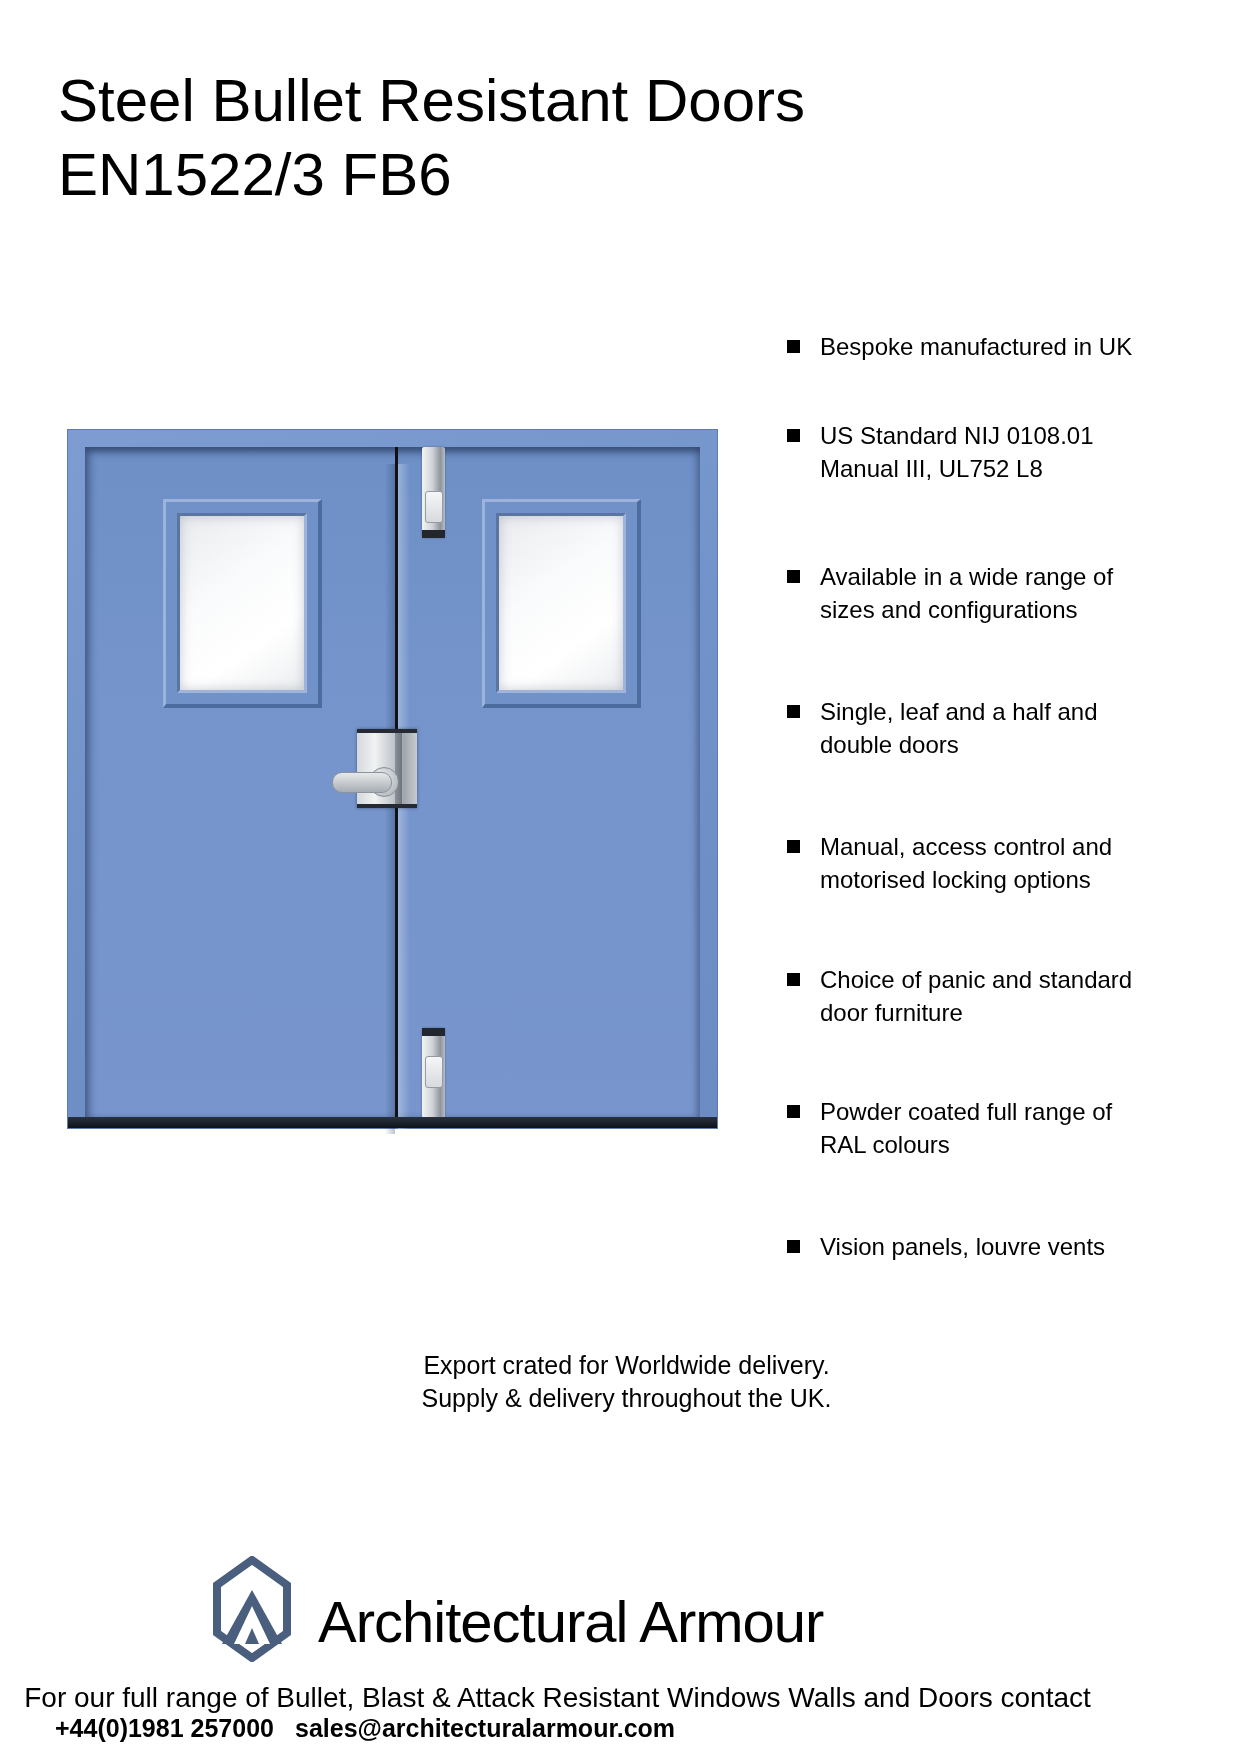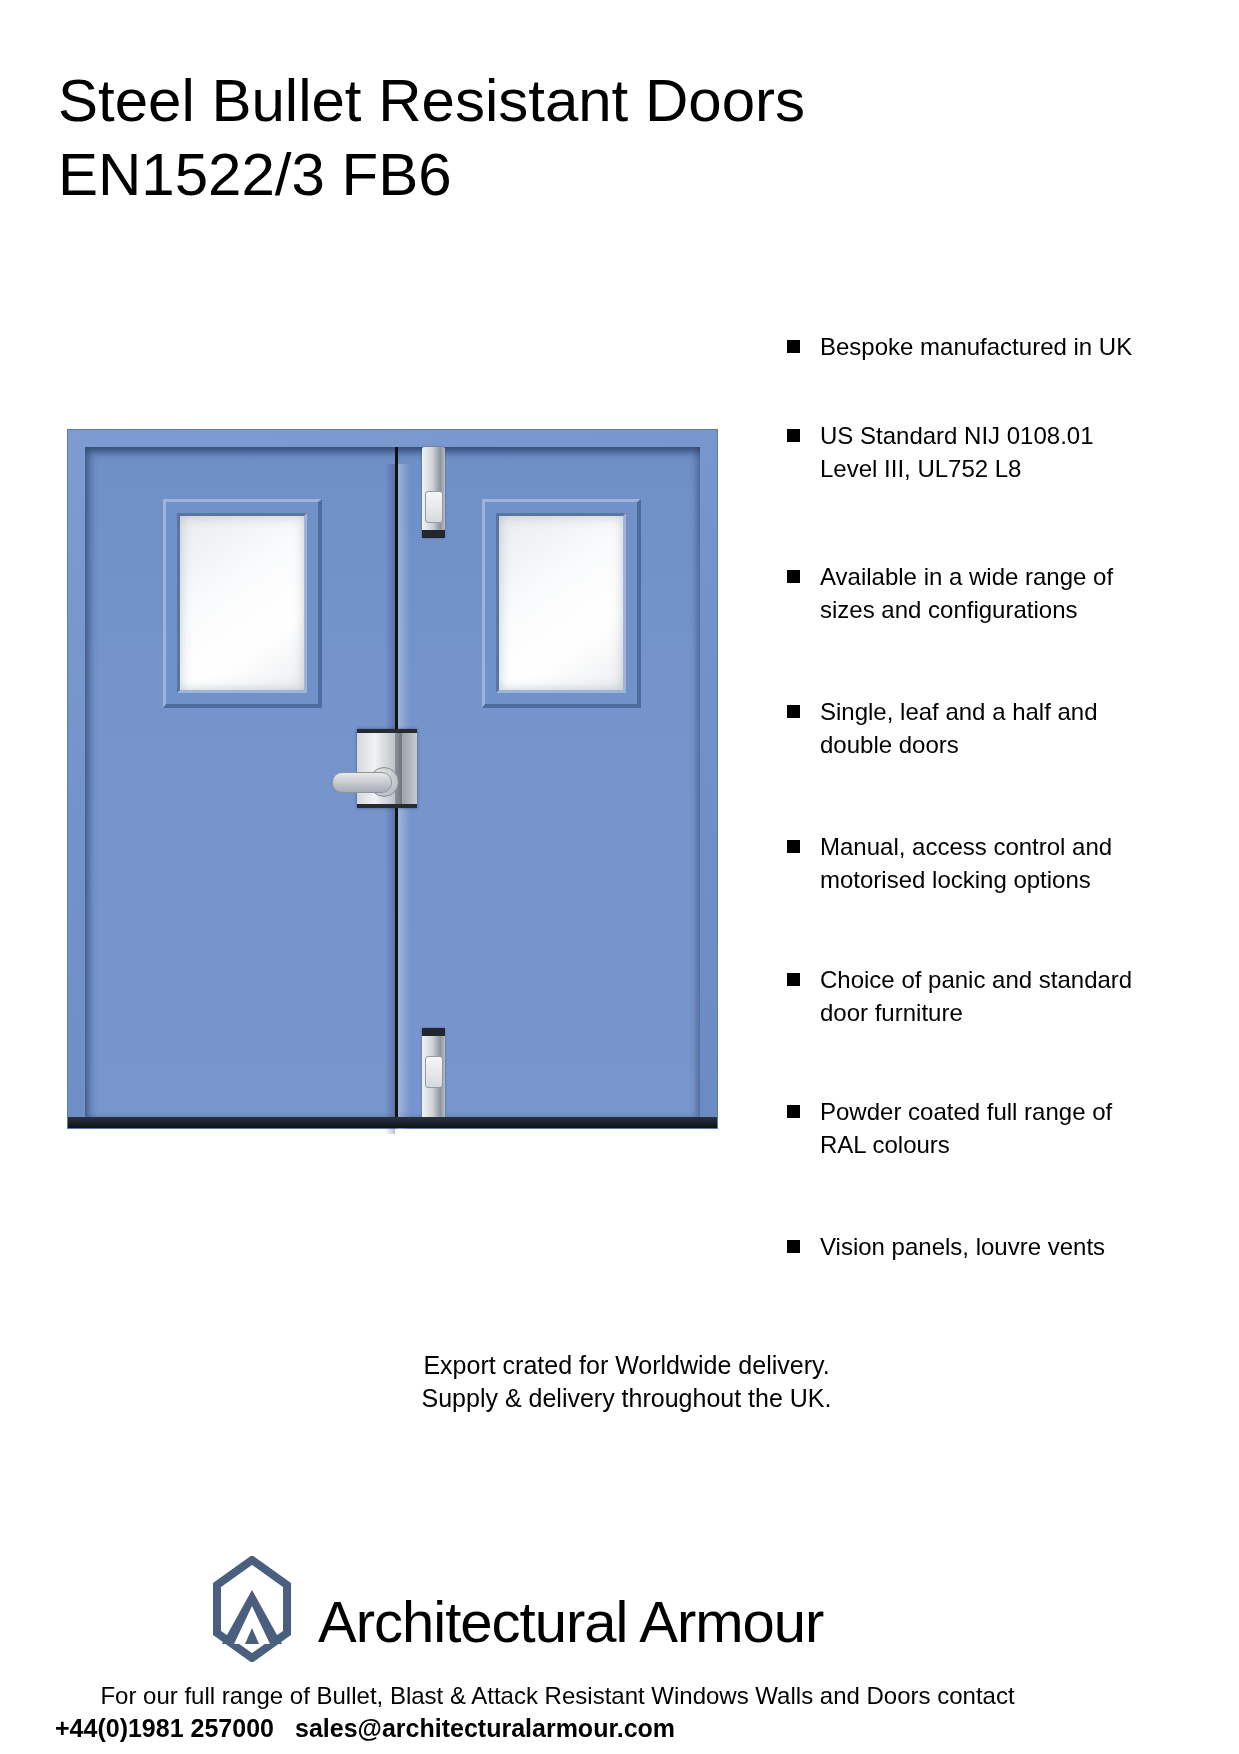--- a/index.html
+++ b/index.html
@@ -73,21 +73,21 @@
   .feature{position:absolute;left:787px;width:420px;display:flex;align-items:flex-start;
     font-size:24px;line-height:33px;}
   .feature .sq{flex:0 0 13px;width:13px;height:13px;background:#000;margin-top:10px;margin-right:20px;}
   
   .delivery{position:absolute;left:14px;top:1349px;width:1225px;text-align:center;
     font-size:25px;line-height:33px;}
   
   .logo{position:absolute;left:213px;top:1556px;width:78px;height:106px;}
   .brand-name{position:absolute;left:318px;top:1588px;font-size:58px;letter-spacing:-1px;white-space:nowrap;}
   
-  .contact-intro{position:absolute;left:0;top:1682px;width:1115px;text-align:center;font-size:24px;}
+  .contact-intro{position:absolute;left:0;top:1682px;width:1115px;text-align:center;font-size:28px;}
   .contact-line{position:absolute;left:0;top:1714px;width:1102px;height:30px;font-size:25px;font-weight:bold;}
   .contact-phone{position:absolute;left:55px;white-space:nowrap;}
   .contact-email{position:absolute;left:295px;white-space:nowrap;text-align:right;}
   .contact-web{position:absolute;right:54px;white-space:nowrap;}
 </style>
 </head>
 <body>
 
 <div class="title-block">
   <div class="title-line">Steel Bullet Resistant Doors</div>
@@ -123,21 +123,21 @@
 </div>
 
 <div class="feature" style="top:330px">
   <span class="sq"></span>
   <span><span>Bespoke manufactured in UK</span><br>
   <span></span></span>
 </div>
 <div class="feature" style="top:419px">
   <span class="sq"></span>
   <span><span>US Standard NIJ 0108.01</span><br>
-  <span>Level III, UL752 L8</span></span>
+  <span>Manual III, UL752 L8</span></span>
 </div>
 <div class="feature" style="top:560px">
   <span class="sq"></span>
   <span><span>Available in a wide range of</span><br>
   <span>sizes and configurations</span></span>
 </div>
 <div class="feature" style="top:695px">
   <span class="sq"></span>
   <span><span>Single, leaf and a half and</span><br>
   <span>double doors</span></span>

